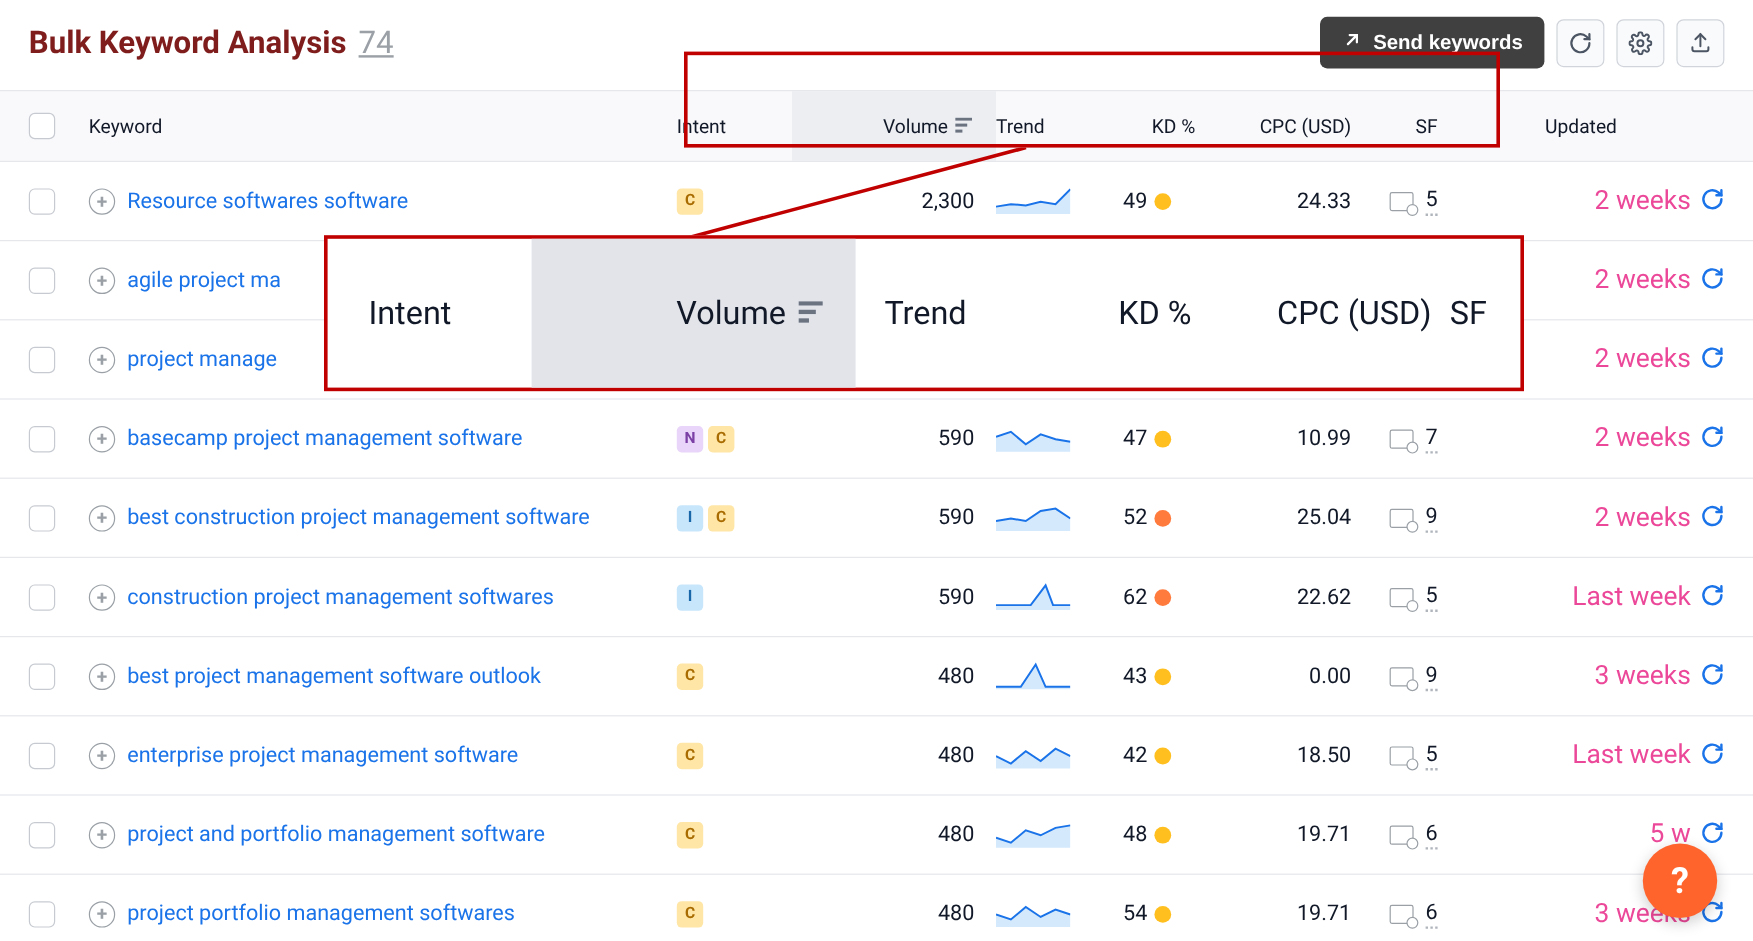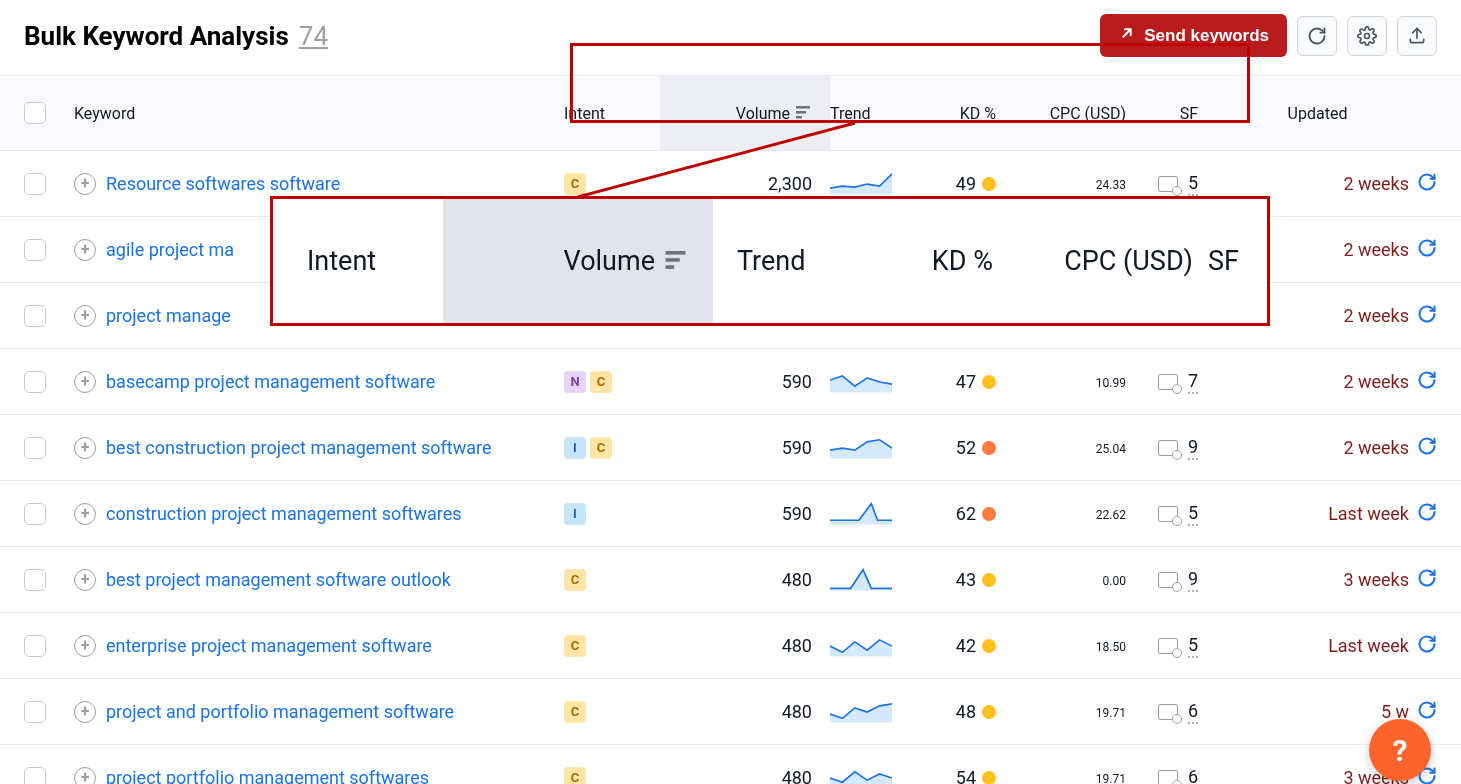--- a/index.html
+++ b/index.html
@@ -1,26 +1,26 @@
 <!DOCTYPE html>
 <html><head>
 <meta charset="utf-8">
 <style>
 * { box-sizing: border-box; margin: 0; padding: 0; }
 body { font-family: -apple-system, BlinkMacSystemFont, "Segoe UI", Roboto, Helvetica, Arial, sans-serif; font-size: 15px; color: #111827; background: #fff; width: 1461px; position: relative; }
 
 .header { display: flex; align-items: center; justify-content: space-between; padding: 14px 24px 18px 24px; }
 .title-wrap { display: flex; align-items: baseline; gap: 10px; }
-.title { font-size: 26px; font-weight: 700; color: #000000; }
+.title { font-size: 26px; font-weight: 700; color: #7f1d1d; }
 .title-count { font-size: 26px; font-weight: 400; color: #9aa0a6; text-decoration: underline; }
 .header-actions { display: flex; align-items: center; gap: 10px; }
-.btn-send { background: #b91c1c; color: #fff; border: none; border-radius: 6px; padding: 10px 18px; font-size: 17px; font-weight: 600; display: flex; align-items: center; gap: 8px; cursor: pointer; }
+.btn-send { background: #404040; color: #fff; border: none; border-radius: 6px; padding: 10px 18px; font-size: 17px; font-weight: 600; display: flex; align-items: center; gap: 8px; cursor: pointer; }
 .icon-btn { width: 40px; height: 40px; border: 1px solid #d1d5db; background: #f9fafb; border-radius: 6px; display: flex; align-items: center; justify-content: center; cursor: pointer; color: #4b5563; }
 
-.thead { display: flex; align-items: center; background: #f9f9fb; border-top: 1px solid #e5e7eb; border-bottom: 1px solid #e5e7eb; height: 76px; padding: 0 24px; position: relative; }
+.thead { display: flex; align-items: center; background: #f9f9fb; border-top: 1px solid #e5e7eb; border-bottom: 1px solid #e5e7eb; height: 60px; padding: 0 24px; position: relative; }
 .col-check { width: 50px; display: flex; align-items: center; }
 .checkbox { width: 22px; height: 22px; border: 1.5px solid #c7cbd1; border-radius: 5px; background: #fff; cursor: pointer; }
 .col-keyword { flex: 0 0 490px; font-size: 16px; color: #111827; }
 .col-intent { flex: 0 0 96px; font-size: 16px; color: #111827; }
 .col-volume { flex: 0 0 170px; text-align: right; padding-right: 18px; font-size: 16px; color: #111827; display: flex; align-items: center; justify-content: flex-end; gap: 6px; }
 .col-volume.active { background: #eceef2; height: 100%; }
 .col-trend { flex: 0 0 86px; font-size: 16px; color: #111827; }
 .col-kd { flex: 0 0 80px; text-align: right; font-size: 16px; color: #111827; }
 .col-cpc { flex: 0 0 130px; text-align: right; font-size: 16px; color: #111827; }
 .col-sf { flex: 0 0 72px; text-align: right; font-size: 16px; color: #111827; }
@@ -32,32 +32,32 @@
 .kw-wrap { display: flex; align-items: flex-start; }
 
 .intent-badges { display: flex; gap: 4px; }
 .badge { width: 22px; height: 22px; border-radius: 4px; display: flex; align-items: center; justify-content: center; font-size: 13px; font-weight: 700; }
 .badge-c { background: #ffe6a6; color: #a86b00; }
 .badge-n { background: #e8d5f9; color: #7b3fa6; }
 .badge-i { background: #c7e6fb; color: #1867a8; }
 
 .volume-val { font-size: 18px; color: #111827; }
 .trend-spark { width: 62px; height: 28px; }
-.kd-wrap { display: flex; align-items: center; justify-content: flex-end; gap: 6px; }
+.kd-wrap { display: flex; align-items: center; justify-content: center; gap: 6px; }
 .kd-dot { width: 14px; height: 14px; border-radius: 50%; }
 .kd-yellow { background: #ffbf1f; }
 .kd-orange { background: #ff7a3d; }
 .kd-val { font-size: 18px; }
-.cpc-val { font-size: 12px; }
+.cpc-val { font-size: 18px; }
 .serp-icon { width: 20px; height: 16px; border: 1.5px solid #9aa0a6; border-radius: 2px; display: inline-block; position: relative; }
 .serp-icon::after { content: ""; position: absolute; right: -5px; bottom: -5px; width: 8px; height: 8px; border: 1.5px solid #9aa0a6; border-radius: 50%; background: #fff; }
 .sf-wrap { display: flex; align-items: center; justify-content: flex-end; gap: 10px; }
 .sf-num { font-size: 18px; color: #111827; border-bottom: 2px dotted #b0b5bc; padding-bottom: 1px; cursor: pointer; }
 .updated-wrap { display: flex; align-items: center; justify-content: flex-end; gap: 8px; }
-.updated-text { font-size: 18px; color: #7f1d1d; }
+.updated-text { font-size: 22px; color: #ec4899; }
 .refresh-icon { color: #1a73e8; cursor: pointer; }
 
 #highlight-header { position: absolute; border: 3px solid #c00000; pointer-events: none; left: 570px; top: 43px; width: 680px; height: 80px; z-index: 40; }
 
 .callout { position: absolute; left: 270px; top: 196px; width: 1000px; height: 130px; background: #fff; border: 3px solid #c00000; z-index: 50; display: flex; align-items: center; }
 .callout .c-cell { font-size: 27px; color: #111827; }
 .c-intent { padding-left: 34px; width: 170px; }
 .c-volume { width: 270px; background: #e2e4ea; height: 100%; display: flex; align-items: center; justify-content: flex-end; padding-right: 24px; gap: 10px; }
 .c-trend { width: 130px; padding-left: 24px; }
 .c-kd { width: 150px; text-align: right; }

